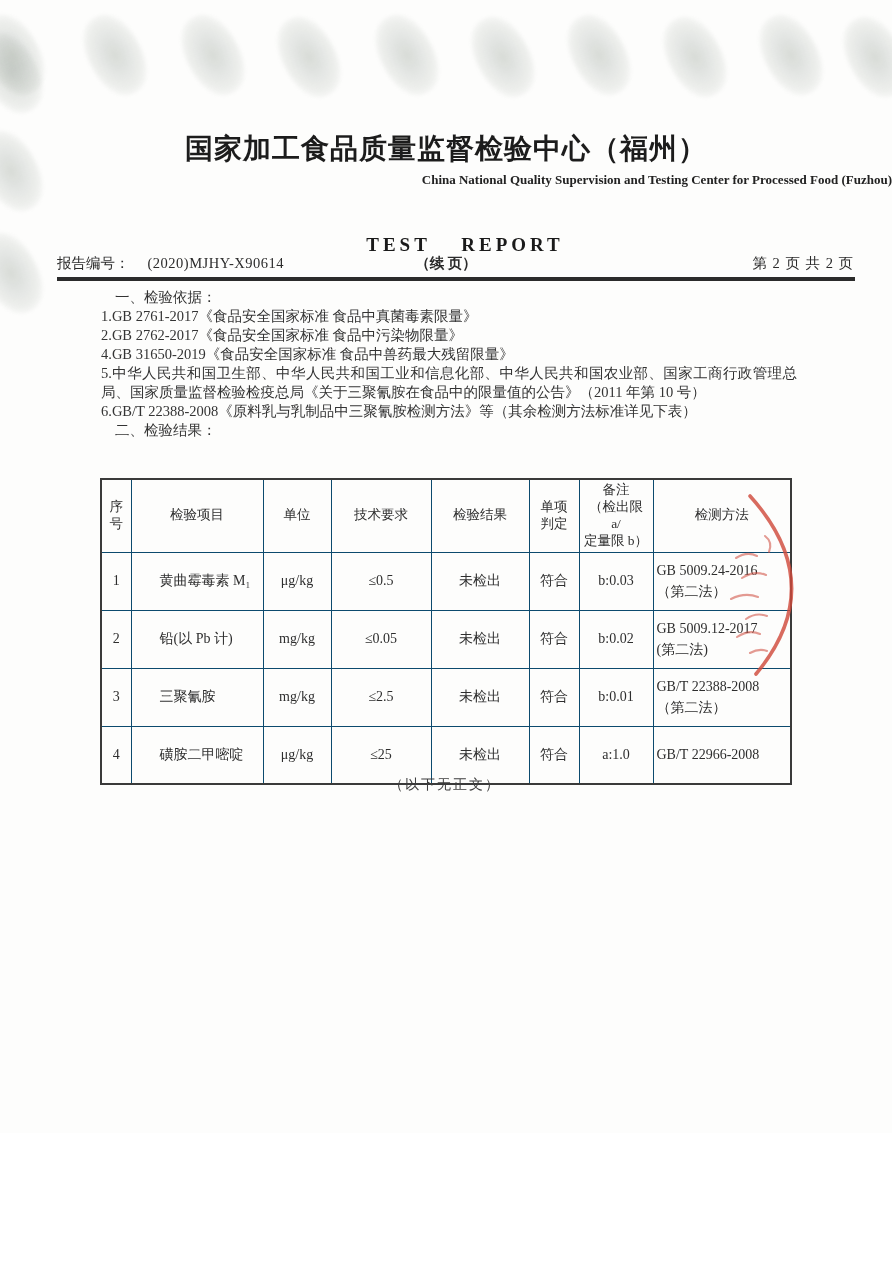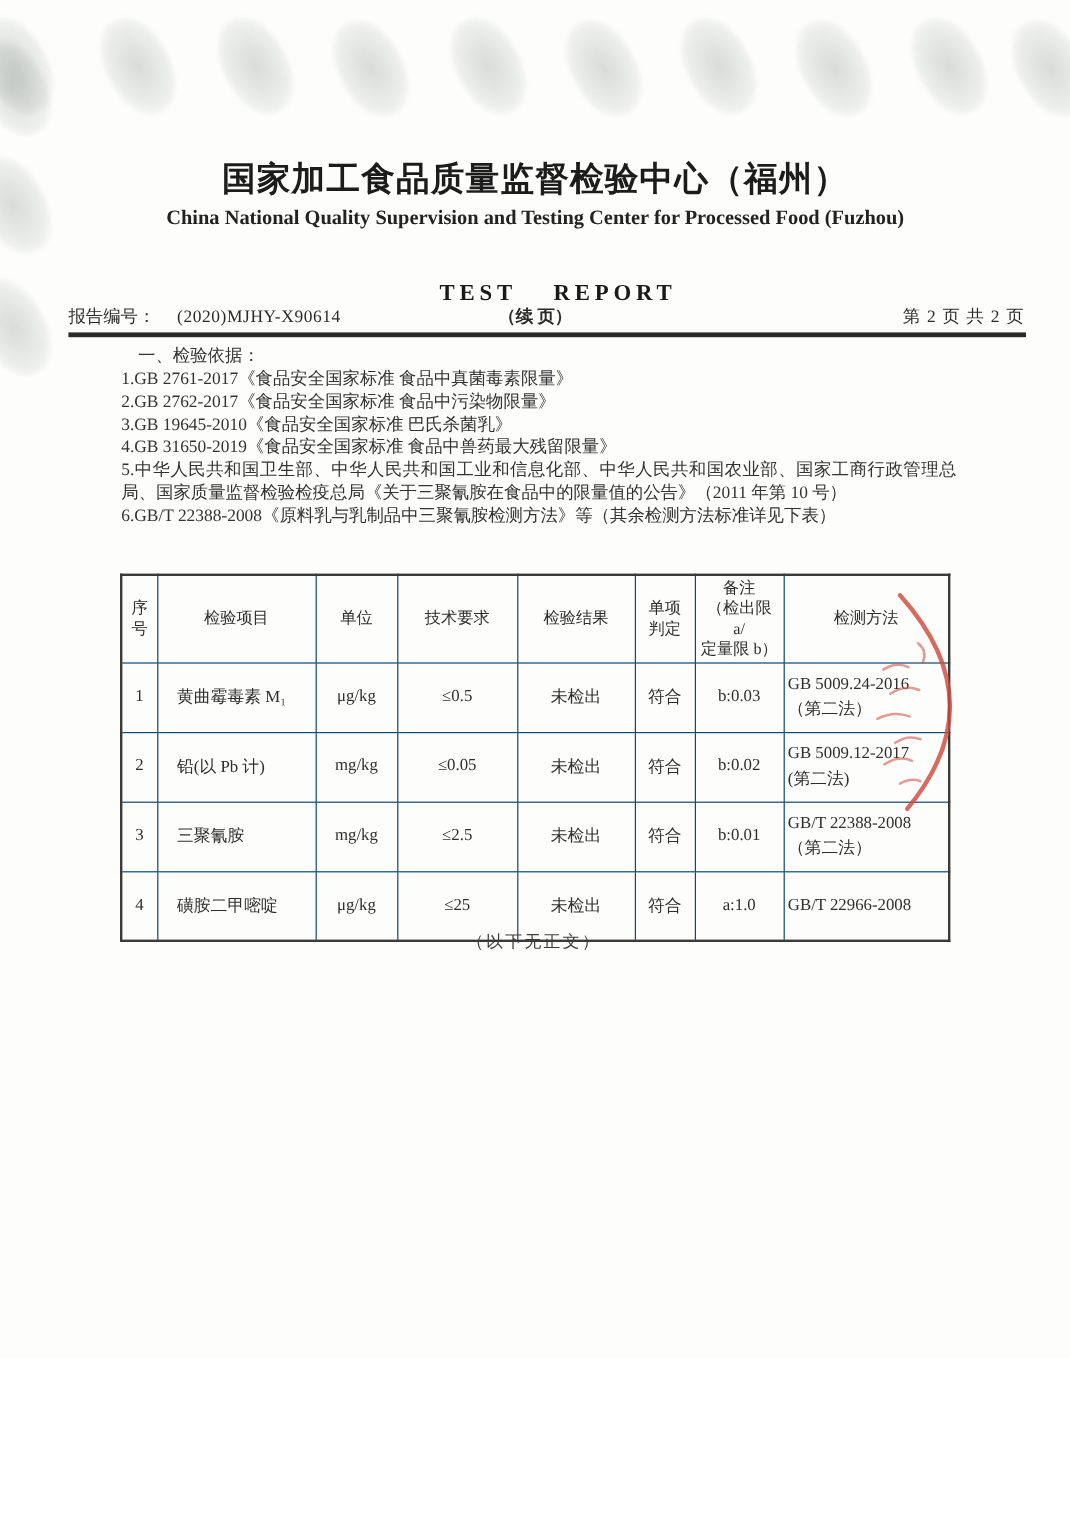--- a/index.html
+++ b/index.html
@@ -23,21 +23,21 @@
   }
   
   .org-cn{
     position:absolute;left:0;right:0;top:130px;
     text-align:center;
     font-family:"Liberation Sans","DejaVu Sans",sans-serif;
     font-weight:bold;font-size:28px;letter-spacing:1px;color:#1c1c1c;
   }
   .org-en{
     position:absolute;left:0;right:0;top:172px;
-    text-align:center;font-weight:bold;font-size:17px;color:#222;
+    text-align:right;font-weight:bold;font-size:13px;color:#222;
   }
   .title-cn{
     position:absolute;left:0;right:0;top:196px;
     text-align:center;font-weight:bold;font-size:31px;color:#161616;
     word-spacing:22px;letter-spacing:2px;
   }
   .title-en{
     position:absolute;left:0;right:0;top:234px;
     text-align:center;font-weight:bold;font-size:19px;color:#1a1a1a;
     letter-spacing:4px;word-spacing:22px;margin-left:38px;
@@ -66,21 +66,21 @@
     text-align:center;vertical-align:middle;
     white-space:pre-line;
     padding:2px 3px;
     font-weight:normal;
     overflow:hidden;
   }
   .results-table{border:2px solid #3a3a3a;}
   .results-table thead tr{height:62px;}
   .results-table thead th{font-size:13.5px;line-height:1.25;}
   .results-table tbody tr{height:58px;}
-  .results-table td.col1{text-align:left;padding-left:16px;}
+  .results-table td.col1{text-align:left;padding-left:28px;}
   .results-table td.col7{text-align:left;line-height:1.5;}
   .end-note{
     position:absolute;left:100px;top:776px;width:690px;
     text-align:center;font-size:14px;color:#3d3d3d;letter-spacing:2px;
   }
   .stamp{position:absolute;left:560px;top:478px;pointer-events:none;}
 </style>
 </head>
 <body>
 
@@ -112,25 +112,25 @@
     <div class="continuation">（续 页）</div>
     <div class="page-info">第 2 页  共 2 页</div>
   </div>
   <div class="head-rule"></div>
 
   <div class="basis">
     <div class="sec-heading">一、检验依据：</div>
     <div>
         <div class="basis-item">1.GB 2761-2017《食品安全国家标准 食品中真菌毒素限量》</div>
         <div class="basis-item">2.GB 2762-2017《食品安全国家标准 食品中污染物限量》</div>
-        <div class="basis-item">3.GB 19645-2010《食品安全国家标准 巴氏杀菌乳》</div>
         <div class="basis-item">4.GB 31650-2019《食品安全国家标准 食品中兽药最大残留限量》</div>
         <div class="basis-item">5.中华人民共和国卫生部、中华人民共和国工业和信息化部、中华人民共和国农业部、国家工商行政管理总局、国家质量监督检验检疫总局《关于三聚氰胺在食品中的限量值的公告》（2011 年第 10 号）</div>
         <div class="basis-item">6.GB/T 22388-2008《原料乳与乳制品中三聚氰胺检测方法》等（其余检测方法标准详见下表）</div>
       </div>
+    <div class="sec-heading">二、检验结果：</div>
   </div>
 
   <table class="results-table">
     <colgroup>
       <col style="width:30px">
         <col style="width:132px">
         <col style="width:68px">
         <col style="width:100px">
       <col style="width:98px">
         <col style="width:50px">

